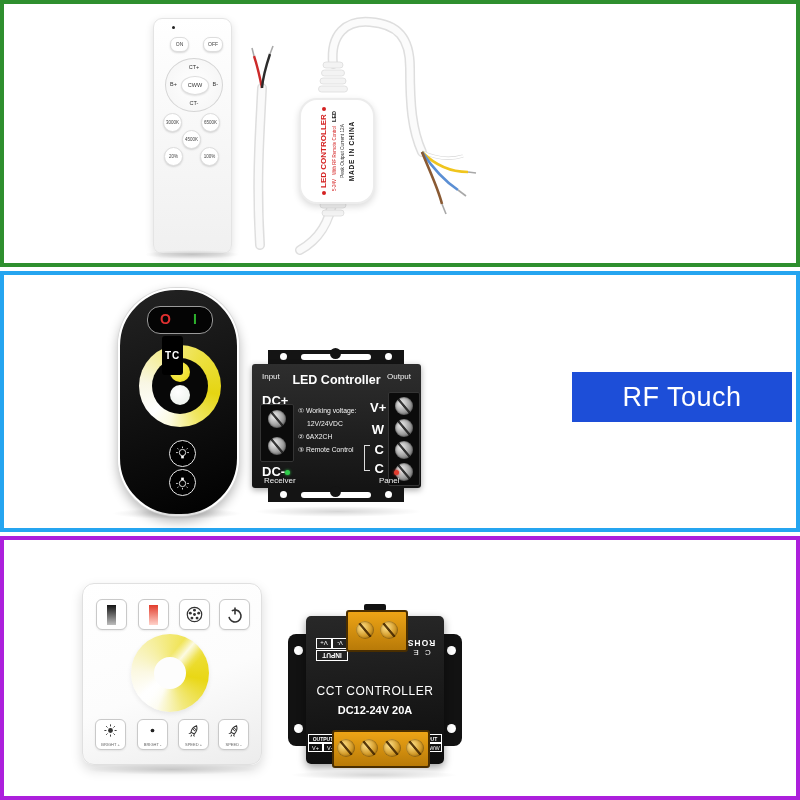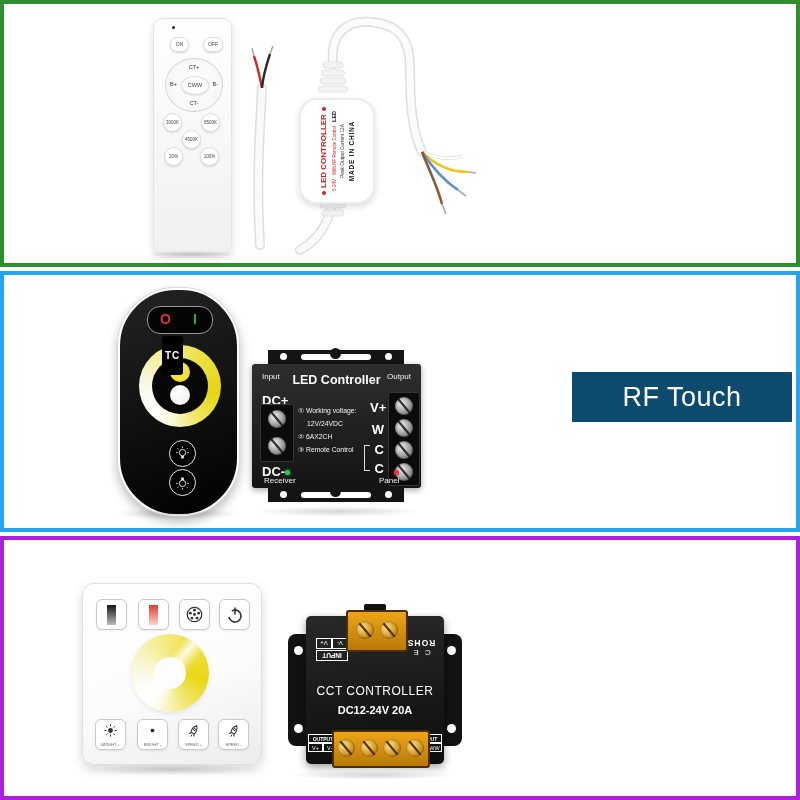--- a/index.html
+++ b/index.html
@@ -297,21 +297,21 @@
     </div>
     <div class="flange" style="top:153px;">
       <div class="fhole" style="left:12px;"></div>
       <div class="fhole" style="left:117px;"></div>
       <div class="fslot"></div>
       <div class="fbump"></div>
     </div>
   </div>
   <div class="shadow" style="left:250px;top:231px;width:168px;height:11px;"></div>
 
-  <div class="banner" style="left: 568px; top: 97px; width: 220px; height: 50px; background: #0c4a6e;">RF Touch</div>
+  <div class="banner" style="left: 568px; top: 97px; width: 220px; height: 50px; background: #1d4ed8;">RF Touch</div>
 </div>
 
 <div class="section" id="sec3" style="border-color: rgb(172, 31, 220);">
 
   <div class="panel">
     <div class="pbtn" style="left:13px;top:15px;">
       <div class="barblack"></div>
     </div>
     <div class="pbtn" style="left:55px;top:15px;">
       <div class="barred"></div>

